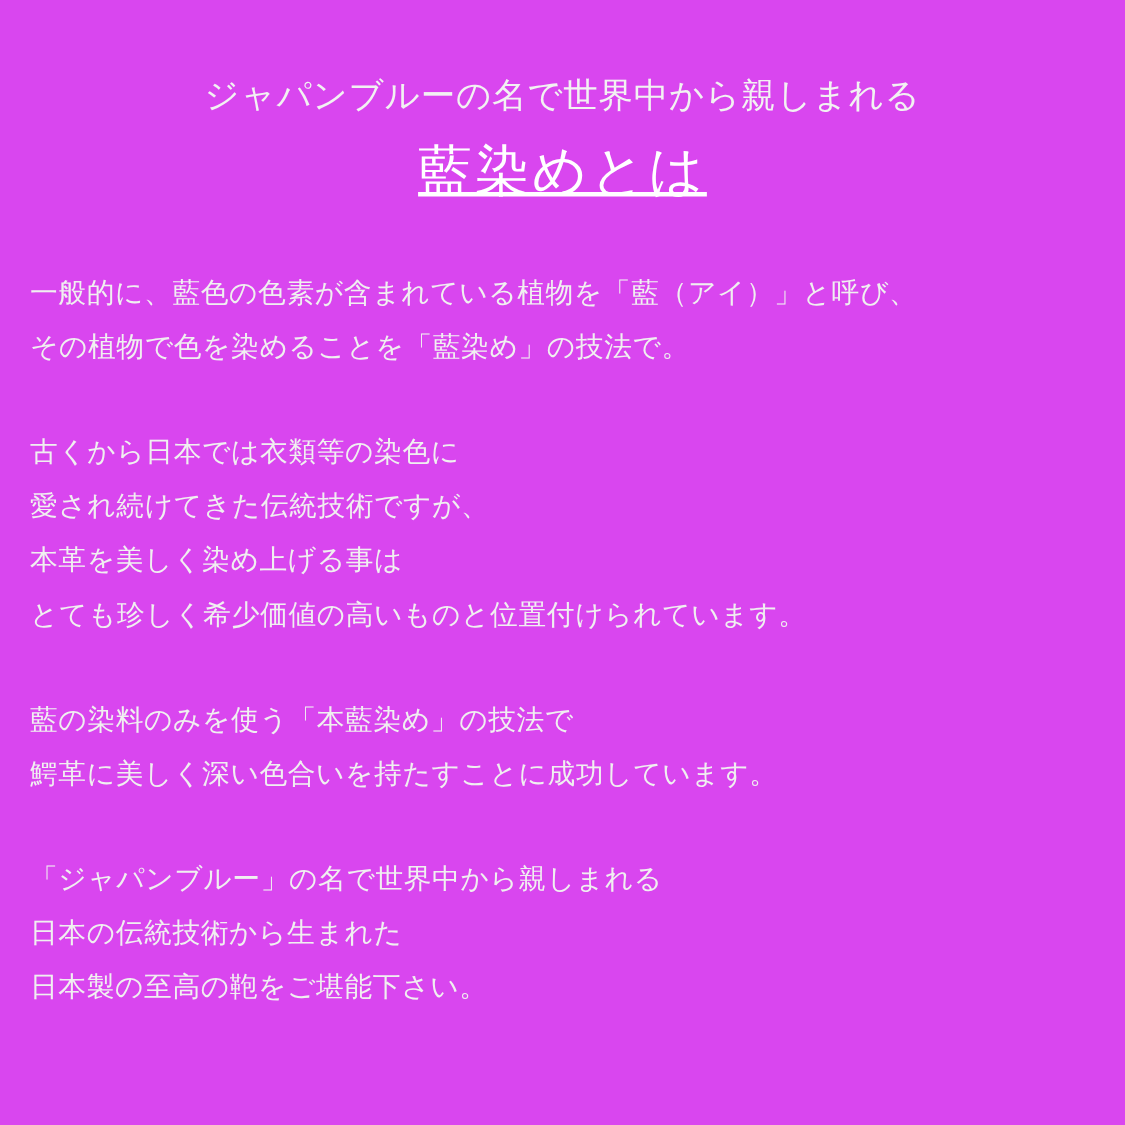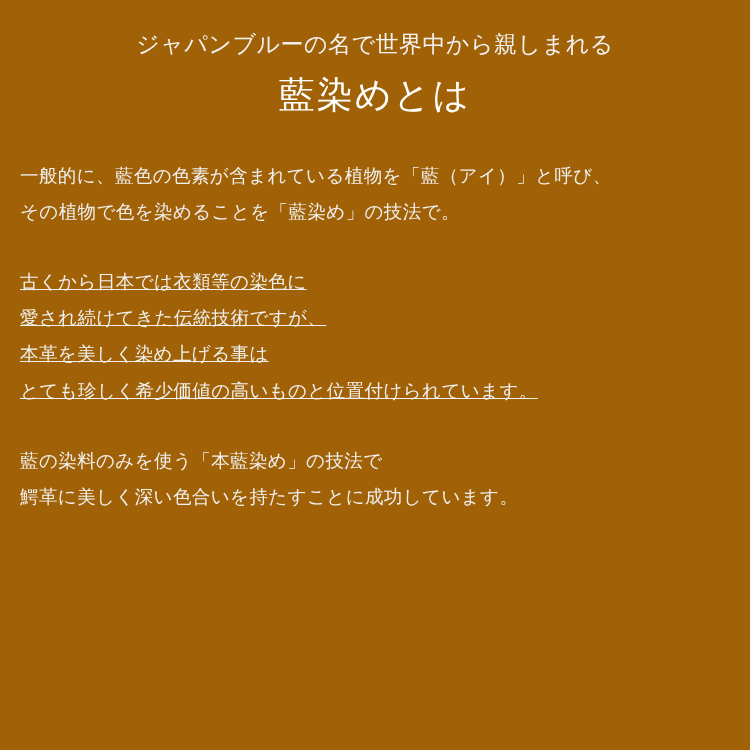--- a/index.html
+++ b/index.html
@@ -11,59 +11,59 @@
     height: 750px;
     background: #050505;
     font-family: "Liberation Sans", sans-serif;
     color: #ffffff;
     overflow: hidden;
   }
   .page {
     width: 750px;
     height: 750px;
     box-sizing: border-box;
-    background: #a16207;
+    background: #d946ef;
     display: flex;
     flex-direction: column;
     align-items: center;
-    padding-top: 28px;
+    padding-top: 47px;
   }
   .heading-block {
     text-align: center;
     margin-bottom: 30px;
   }
   .subtitle {
     font-size: 23px;
     letter-spacing: 0.5px;
     line-height: 1.4;
     color: #f2f2f2;
     font-weight: 400;
   }
   .title {
     font-size: 36px;
     letter-spacing: 2px;
     line-height: 1.5;
     color: #ffffff;
     font-weight: 400;
     margin-top: 8px;
+    text-decoration: underline;
   }
   .para {
     font-size: 18.5px;
     line-height: 1.95;
     color: #f0f0f0;
     letter-spacing: 0.4px;
     font-weight: 400;
     width: 710px;
   }
   .para.p1 {
     margin-top: 6px;
   }
   .para.p2 {
     margin-top: 34px;
-    text-decoration: underline;
   }
   .para.p3 {
     margin-top: 34px;
   }
   .para.p4 {
     margin-top: 34px;
   }
   .line {
     display: block;
     white-space: nowrap;
@@ -89,14 +89,19 @@
     <span class="line">愛され続けてきた伝統技術ですが、</span>
     <span class="line">本革を美しく染め上げる事は</span>
     <span class="line">とても珍しく希少価値の高いものと位置付けられています。</span>
   </div>
 
   <div class="para p3">
     <span class="line">藍の染料のみを使う「本藍染め」の技法で</span>
     <span class="line">鰐革に美しく深い色合いを持たすことに成功しています。</span>
   </div>
 
+  <div class="para p4">
+    <span class="line">「ジャパンブルー」の名で世界中から親しまれる</span>
+    <span class="line">日本の伝統技術から生まれた</span>
+    <span class="line">日本製の至高の鞄をご堪能下さい。</span>
+  </div>
 
 </div>
 
 </body></html>

